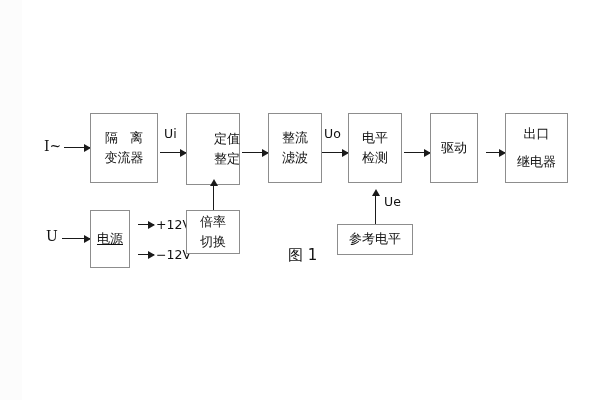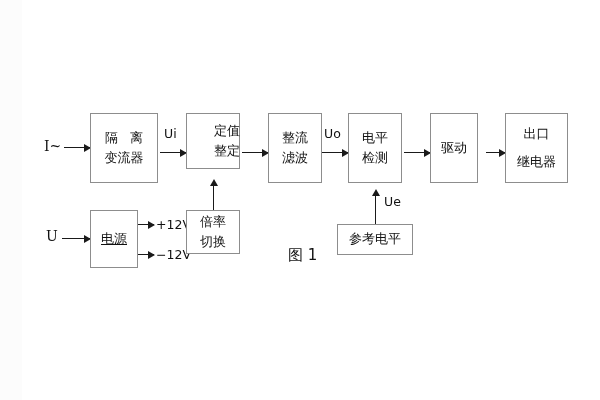--- a/index.html
+++ b/index.html
@@ -94,21 +94,21 @@
   <div class="arrow-h" style="left:64px; top:147px; width:26px;"></div>
 
   <div class="box wide-gap" style="left:90px; top:113px; width:68px; height:70px;">
     <span>隔 离</span>
     <span>变流器</span>
   </div>
 
   <div class="label" style="left:164px; top:126px;">Ui</div>
   <div class="arrow-h" style="left:160px; top:152px; width:26px;"></div>
 
-  <div class="box" style="left:186px; top:113px; width:54px; height:56px;padding-left:28px;">
+  <div class="box" style="left:186px; top:113px; width:54px; height:72px;padding-left:28px;">
     <span>定值</span>
     <span>整定</span>
   </div>
 
   <div class="arrow-h" style="left:242px; top:152px; width:26px;"></div>
 
   <div class="box" style="left:268px; top:113px; width:54px; height:70px;align-items:center;">
     <span>整流</span>
     <span>滤波</span>
   </div>
@@ -130,21 +130,21 @@
   <div class="arrow-h" style="left:486px; top:152px; width:19px;"></div>
 
   <div class="box" style="left:505px; top:113px; width:63px; height:70px;gap:8px;">
     <span>出口</span>
     <span>继电器</span>
   </div>
 
   <div class="label serif" style="left:46px; top:228px;">U</div>
   <div class="arrow-h" style="left:62px; top:238px; width:28px;"></div>
 
-  <div class="box" style="left:90px; top:210px; width:48px; height:58px;text-decoration:underline;">
+  <div class="box" style="left:90px; top:210px; width:40px; height:58px;text-decoration:underline;">
     <span>电源</span>
   </div>
 
   <div class="arrow-h" style="left:138px; top:224px; width:16px;"></div>
   <div class="label" style="left:156px; top:217px;">+12V</div>
 
   <div class="arrow-h" style="left:138px; top:254px; width:16px;"></div>
   <div class="label" style="left:156px; top:247px;">−12V</div>
 
   <div class="box" style="left:186px; top:210px; width:54px; height:44px;">

